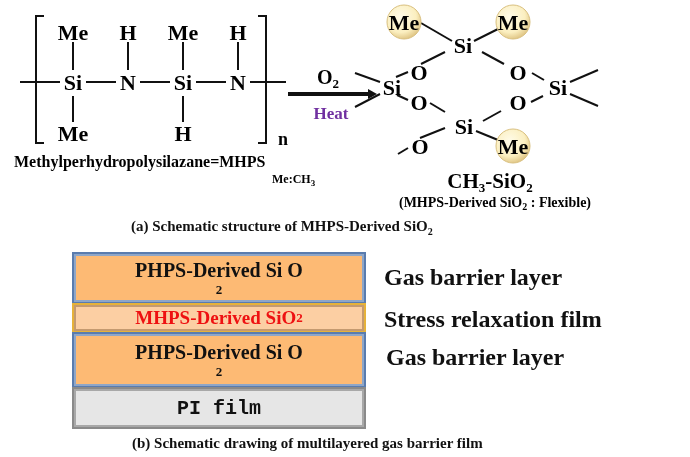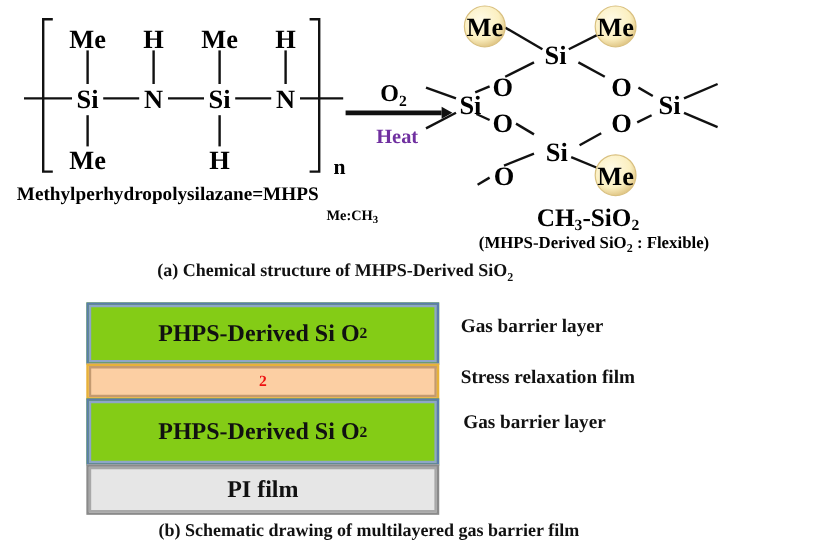--- a/index.html
+++ b/index.html
@@ -3,25 +3,25 @@
 <meta charset="utf-8">
 <style>
   html, body { margin:0; padding:0; background:#ffffff; }
   body { width:690px; height:457px; position:relative; overflow:hidden;
          font-family:"Liberation Serif", "DejaVu Serif", serif; font-weight:bold; color:#111; }
   .abs { position:absolute; }
   svg text { font-family:"Liberation Serif", "DejaVu Serif", serif; font-weight:bold; }
   .caption { font-size:15px; white-space:nowrap; }
   .layer { position:absolute; left:72px; width:294px; box-sizing:border-box; display:flex;
            align-items:center; justify-content:center; font-size:20px; }
-  .layer.blue { background:#84cc16; border:2px solid #5a7cae; box-shadow: inset 2px 2px 0 #8ea6c8, inset -2px -2px 0 #8ea6c8; }
+  .layer.blue { background:#fdba74; border:2px solid #5a7cae; box-shadow: inset 2px 2px 0 #8ea6c8, inset -2px -2px 0 #8ea6c8; flex-direction: column; }
   .layer.orange { background:#fccfa3; border:2px solid #e6b23a; box-shadow: inset 2px 2px 0 #c49a70, inset -2px -2px 0 #c49a70; color:#ee1111; }
   .layer.gray { background:#e6e6e6; border:2px solid #8a8a8a; box-shadow: inset 2px 2px 0 #a8a8a8, inset -2px -2px 0 #a8a8a8; }
   .layer sub { font-size:13px; vertical-align:-5px; }
-  .side-label { position:absolute; left:384px; font-size:16px; white-space:nowrap; }
+  .side-label { position:absolute; left:384px; font-size:24px; white-space:nowrap; }
 </style>
 </head>
 <body>
 
 <svg class="abs" style="left:0;top:0" width="690" height="215">
   <defs>
     <radialGradient id="meGrad" cx="40%" cy="35%" r="65%">
       <stop offset="0%" stop-color="#fffbe8"></stop>
       <stop offset="70%" stop-color="#fbefc0"></stop>
       <stop offset="100%" stop-color="#e2c98a"></stop>
@@ -101,34 +101,35 @@
   <text x="518" y="110" font-size="22" text-anchor="middle">O</text>
   <text x="420" y="154" font-size="22" text-anchor="middle">O</text>
 
   <text x="490" y="188" font-size="21" text-anchor="middle"><tspan>CH</tspan><tspan font-size="13" dy="4">3</tspan><tspan dy="-4">-SiO</tspan><tspan font-size="13" dy="4">2</tspan></text>
   <text x="495" y="207" font-size="14" text-anchor="middle"><tspan>(MHPS-Derived SiO</tspan><tspan font-size="10" dy="3">2</tspan><tspan dy="-3"> : Flexible)</tspan></text>
 
   <text x="14" y="167" font-size="16">Methylperhydropolysilazane=MHPS</text>
   <text x="272" y="183" font-size="12"><tspan>Me:CH</tspan><tspan font-size="9" dy="3">3</tspan></text>
 </svg>
 
-<div class="abs caption" style="left:131px;top:218px;"><span>(a) Chemical structure of MHPS-Derived SiO</span><sub style="font-size:10px">2</sub></div>
+<div class="abs caption" style="left:131px;top:218px;"><span>(a) Schematic structure of MHPS-Derived SiO</span><sub style="font-size:10px">2</sub></div>
 
 <div class="layer blue" style="top:252px;height:52px;">
   <span>PHPS-Derived Si O</span>
     <sub>2</sub>
 </div>
 <div class="layer orange" style="top:303px;height:30px;font-size:19px;">
+  <span>MHPS-Derived SiO</span>
     <sub>2</sub>
 </div>
 <div class="layer blue" style="top:332px;height:56px;">
   <span>PHPS-Derived Si O</span>
     <sub>2</sub>
 </div>
-<div class="layer gray" style="top:387px;height:42px;">
+<div class="layer gray" style="top:387px;height:42px;font-family:Liberation Mono, monospace;">
   <span>PI film</span>
 </div>
 
 <div class="side-label" style="top:264px;">Gas barrier layer</div>
 <div class="side-label" style="top:306px;">Stress relaxation film</div>
 <div class="side-label" style="top:344px;left:386px;">Gas barrier layer</div>
 
 <div class="abs caption" style="left:119px;top:435px;margin-left:13px;">(b) Schematic drawing of  multilayered gas barrier film</div>
 
 </body></html>

